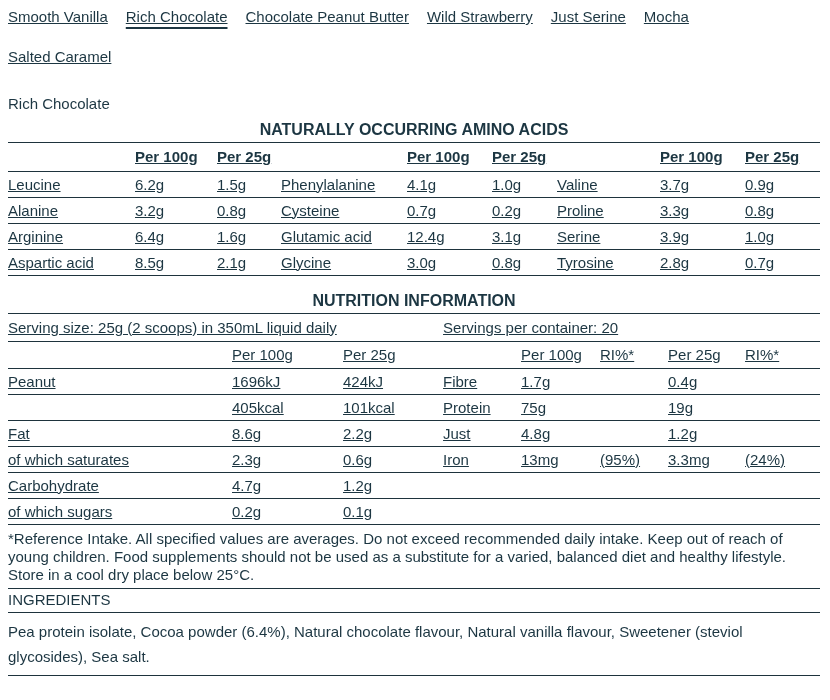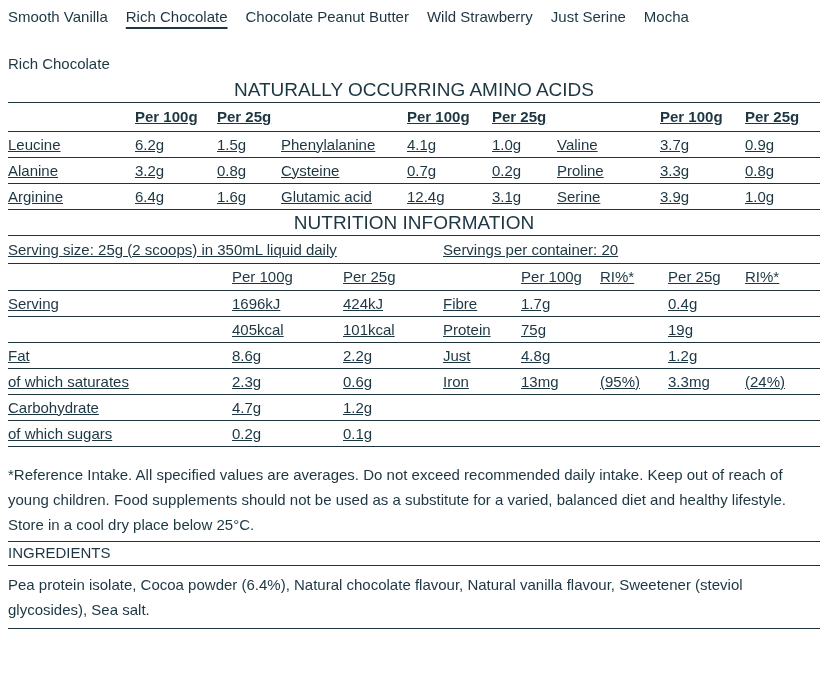--- a/index.html
+++ b/index.html
@@ -7,66 +7,66 @@
   body {
     width: 830px; height: 700px; overflow: hidden;
     background: #ffffff;
     color: #1c3642;
     font-family: "Liberation Sans", sans-serif;
     font-size: 15px;
   }
   .page { padding: 8px 10px 0 8px; }
 
   
-  .tabs-row { display: flex; column-gap: 18px; align-items: flex-end; }
+  .tabs-row { display: flex; column-gap: 18px; align-items: flex-end; text-decoration: underline; }
   .tabs-row2 { margin-top: 22px; }
   .tab {
     color: #1c3642; text-decoration: none; cursor: pointer;
     white-space: nowrap; line-height: 18px;
   }
   .tab.selected {
     text-decoration: underline;
     text-underline-offset: 5px;
     text-decoration-thickness: 1.5px;
   }
 
   
   .flavor-heading {
     font-weight: 400; font-size: 15px; line-height: 18px;
     margin: 29px 0 0 0;
   }
 
   
   .table-title {
-    font-weight: 400; font-size: 19px; text-align: center;
+    font-weight: 700; font-size: 16px; text-align: center;
     margin: 8px 0 3px 0; line-height: 18px;
   }
-  .nutrition-title { margin-top: 4px; }
+  .nutrition-title { margin-top: 16px; }
 
   
   table {
     width: 100%; border-collapse: collapse; table-layout: fixed; text-decoration: underline;
   }
   td, th {
     text-align: left; font-weight: 400; font-size: 15px;
     padding: 3.5px 4px 3.5px 0;
     border-bottom: 1.5px solid #1e333d;
     overflow: hidden; white-space: nowrap;
     line-height: 18px;
   }
   .amino-table { border-top: 1.5px solid #1e333d; }
   .amino-table th { font-weight: 700; padding-top: 5px; padding-bottom: 5px; }
   .nutrition-table { border-top: 1.5px solid #1e333d; }
   .nutrition-table .serving-row td { padding-top: 4.5px; padding-bottom: 4.5px; }
   .nutrition-table .header-row td { padding-top: 4px; padding-bottom: 4px; }
 
   
   .footnote {
-    margin: 15px 0 4px 0;
-    line-height: 25px;
+    margin: 5px 0 4px 0;
+    line-height: 18px;
   }
 
   
   .ingredients-title {
     border-top: 1.5px solid #1e333d;
     border-bottom: 1.5px solid #1e333d;
     padding: 3px 0 4px 0;
     line-height: 16px;
   }
   .ingredients-text {
@@ -81,20 +81,23 @@
 
 <div class="page">
 
   <nav class="tabs-row">
     <a class="tab">Smooth Vanilla</a>
     <a class="tab selected">Rich Chocolate</a>
     <a class="tab">Chocolate Peanut Butter</a>
     <a class="tab">Wild Strawberry</a>
     <a class="tab">Just Serine</a>
     <a class="tab">Mocha</a>
+  </nav>
+  <nav class="tabs-row tabs-row2">
+    <a class="tab">Salted Caramel</a>
   </nav>
 
   <h2 class="flavor-heading">Rich Chocolate</h2>
 
   <section>
     <h3 class="table-title">NATURALLY OCCURRING AMINO ACIDS</h3>
     <table class="amino-table">
       <colgroup>
         <col style="width:127px">
           <col style="width:82px">
@@ -144,20 +147,31 @@
         <td>Arginine</td>
         <td>6.4g</td>
         <td>1.6g</td>
         <td>Glutamic acid</td>
         <td>12.4g</td>
         <td>3.1g</td>
         <td>Serine</td>
         <td>3.9g</td>
         <td>1.0g</td>
       </tr>
+      <tr>
+        <td>Aspartic acid</td>
+        <td>8.5g</td>
+        <td>2.1g</td>
+        <td>Glycine</td>
+        <td>3.0g</td>
+        <td>0.8g</td>
+        <td>Tyrosine</td>
+        <td>2.8g</td>
+        <td>0.7g</td>
+      </tr>
     </tbody>
       </table>
   </section>
 
   <section>
     <h3 class="table-title nutrition-title">NUTRITION INFORMATION</h3>
     <table class="nutrition-table">
       <colgroup>
         <col style="width:224px">
           <col style="width:111px">
@@ -177,21 +191,21 @@
         <td></td>
         <td>Per 100g</td>
         <td>Per 25g</td>
         <td></td>
         <td>Per 100g</td>
         <td>RI%*</td>
         <td>Per 25g</td>
         <td>RI%*</td>
       </tr>
       <tr>
-        <td>Serving</td>
+        <td>Peanut</td>
         <td>1696kJ</td>
         <td>424kJ</td>
         <td>Fibre</td>
         <td>1.7g</td>
         <td></td>
         <td>0.4g</td>
         <td></td>
       </tr>
       <tr>
         <td></td>

